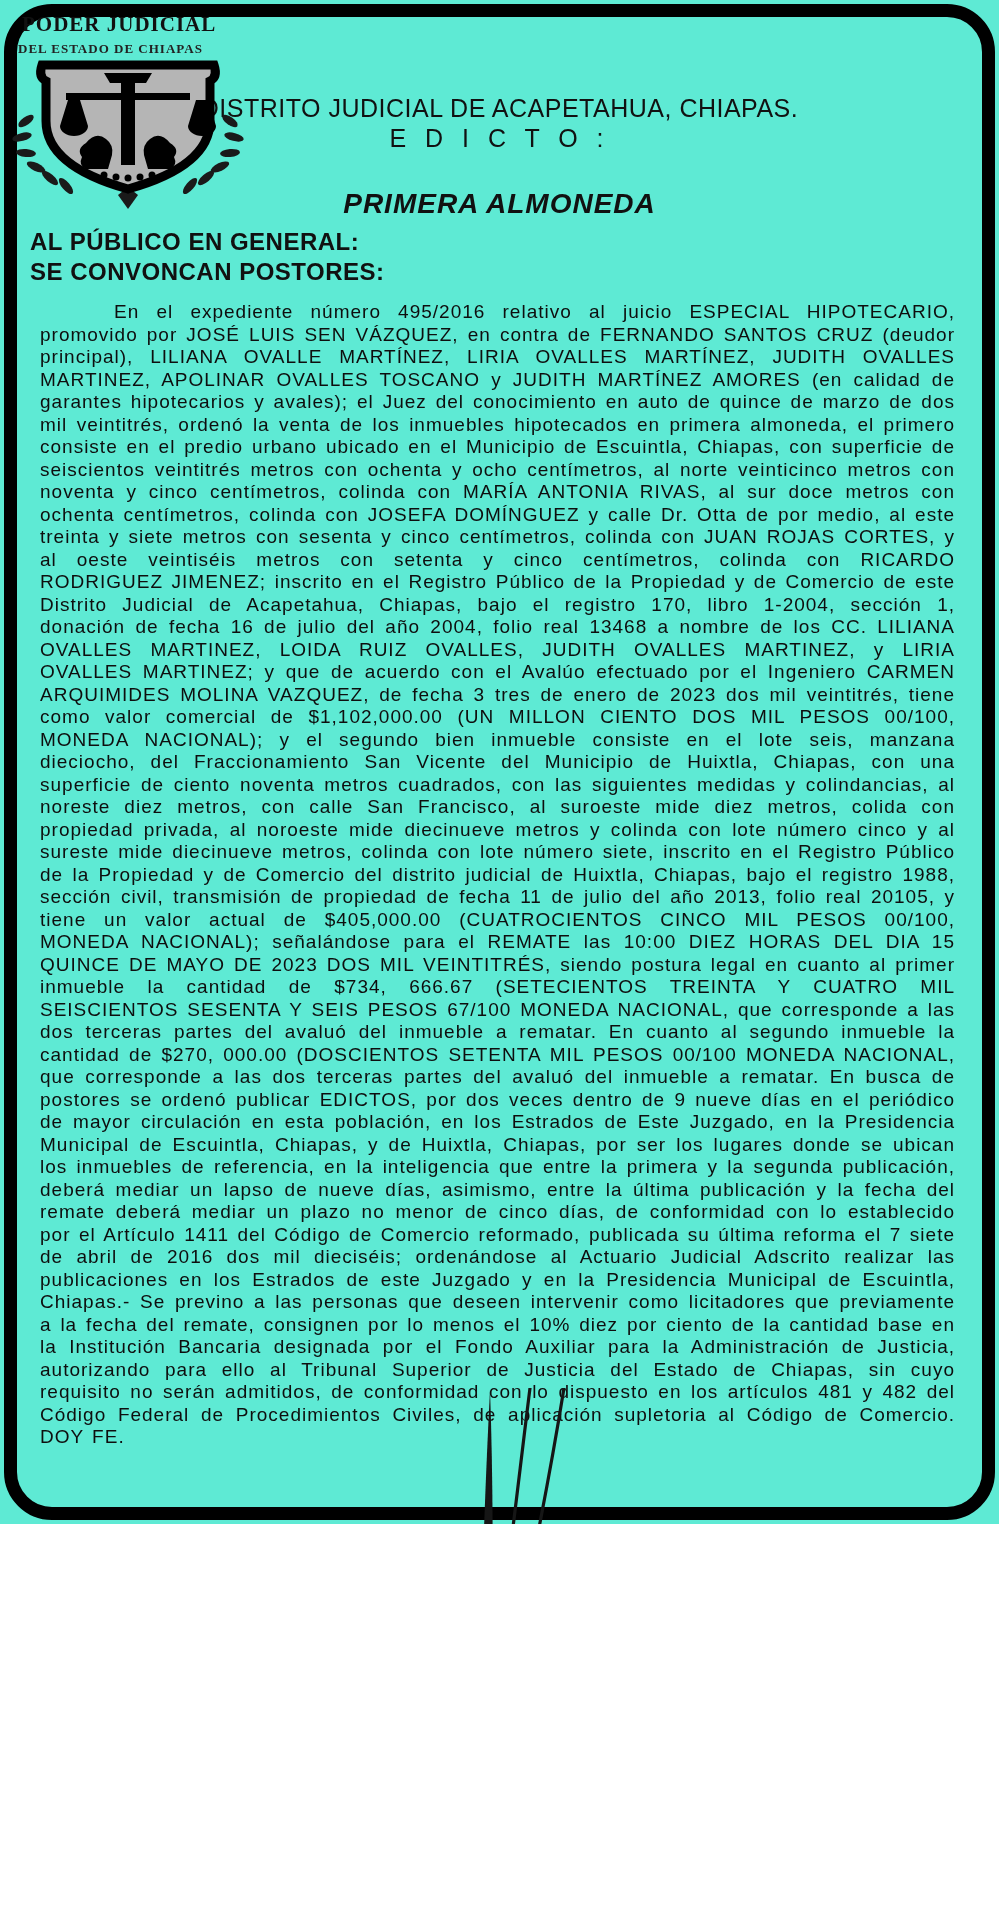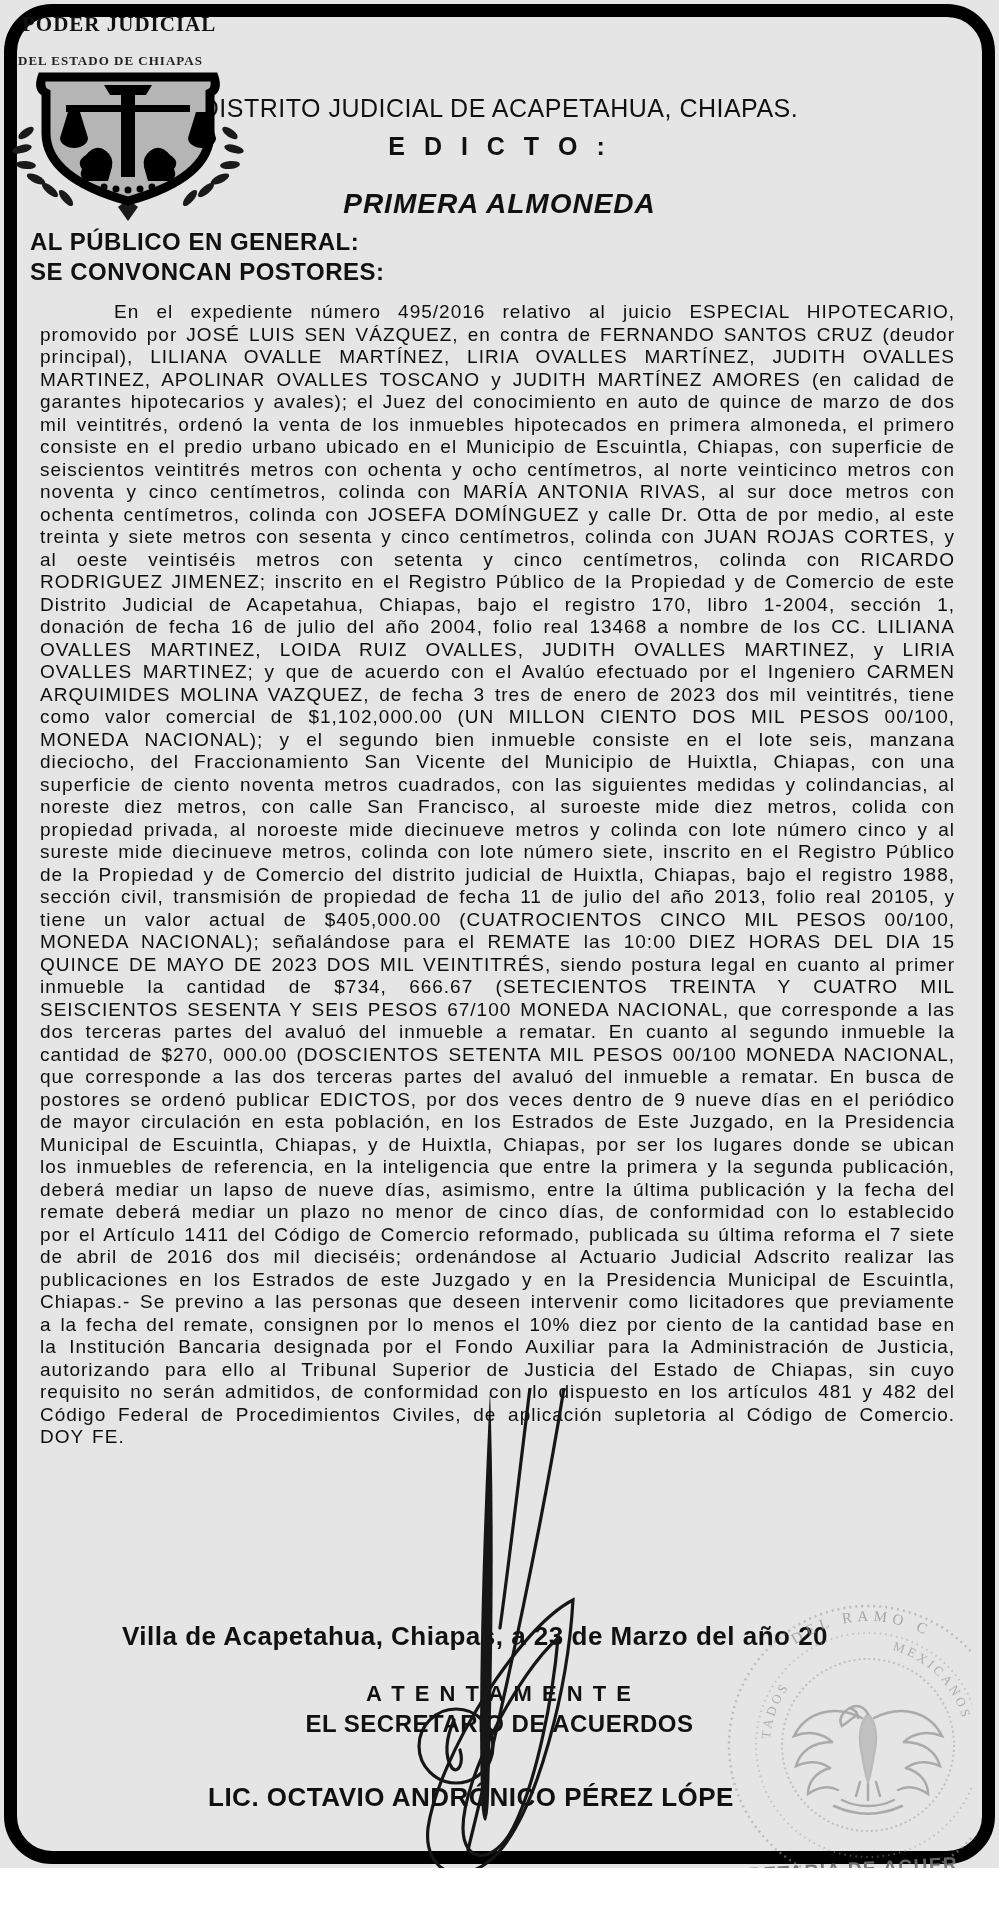--- a/index.html
+++ b/index.html
@@ -1,33 +1,33 @@
 <!DOCTYPE html>
 <html><head>
 <meta charset="utf-8">
 <style>
   html,body{margin:0;padding:0;background:#fff;}
   .page{
-    position:relative;width:999px;height:1868px;background:#e5e5e5;overflow:hidden;
+    position:relative;width:999px;height:1524px;background:#5eead4;overflow:hidden;
     font-family:"Liberation Sans",sans-serif;color:#111;
   }
   .frame{
     position:absolute;top:4px;left:4px;right:4px;bottom:4px;
     border:13px solid #000;border-radius:48px;pointer-events:none;z-index:1;
   }
   
   .logo{position:absolute;left:8px;top:12px;width:250px;z-index:3;}
   .logo .l1{font-family:"Liberation Serif",serif;font-weight:bold;font-size:21px;letter-spacing:1px;color:#111;padding-left:14px;}
-  .logo .l2{font-family:"Liberation Serif",serif;font-weight:bold;font-size:13px;letter-spacing:1px;color:#222;padding-left:10px;margin-top:16px;}
+  .logo .l2{font-family:"Liberation Serif",serif;font-weight:bold;font-size:13px;letter-spacing:1px;color:#222;padding-left:10px;margin-top:4px;}
   .logo svg{display:block;margin-top:2px;}
   
   .hdr{position:absolute;left:0;right:0;text-align:center;z-index:2;}
   .hdr.title{top:62px;font-size:26px;font-weight:bold;letter-spacing:.5px;}
   .hdr.district{top:94px;font-size:25px;letter-spacing:.5px;}
-  .hdr.edict{top:132px;font-size:25px;font-weight:bold;letter-spacing:6px;}
+  .hdr.edict{top:124px;font-size:25px;font-weight:normal;letter-spacing:6px;}
   .hdr.almoneda{top:168px;font-size:28px;font-weight:bold;font-style:italic;letter-spacing:1px;margin-top:20px;}
   
   .salut{position:absolute;left:30px;font-size:24px;font-weight:bold;letter-spacing:.5px;z-index:2;}
   .salut.s1{top:228px;}
   .salut.s2{top:258px;}
   
   .body-text{
     position:absolute;left:40px;top:301px;width:915px;z-index:2;
     font-size:19px;line-height:22.5px;letter-spacing:1px;word-spacing:2px;
     text-align:justify;text-indent:74px;color:#0e0e0e;

